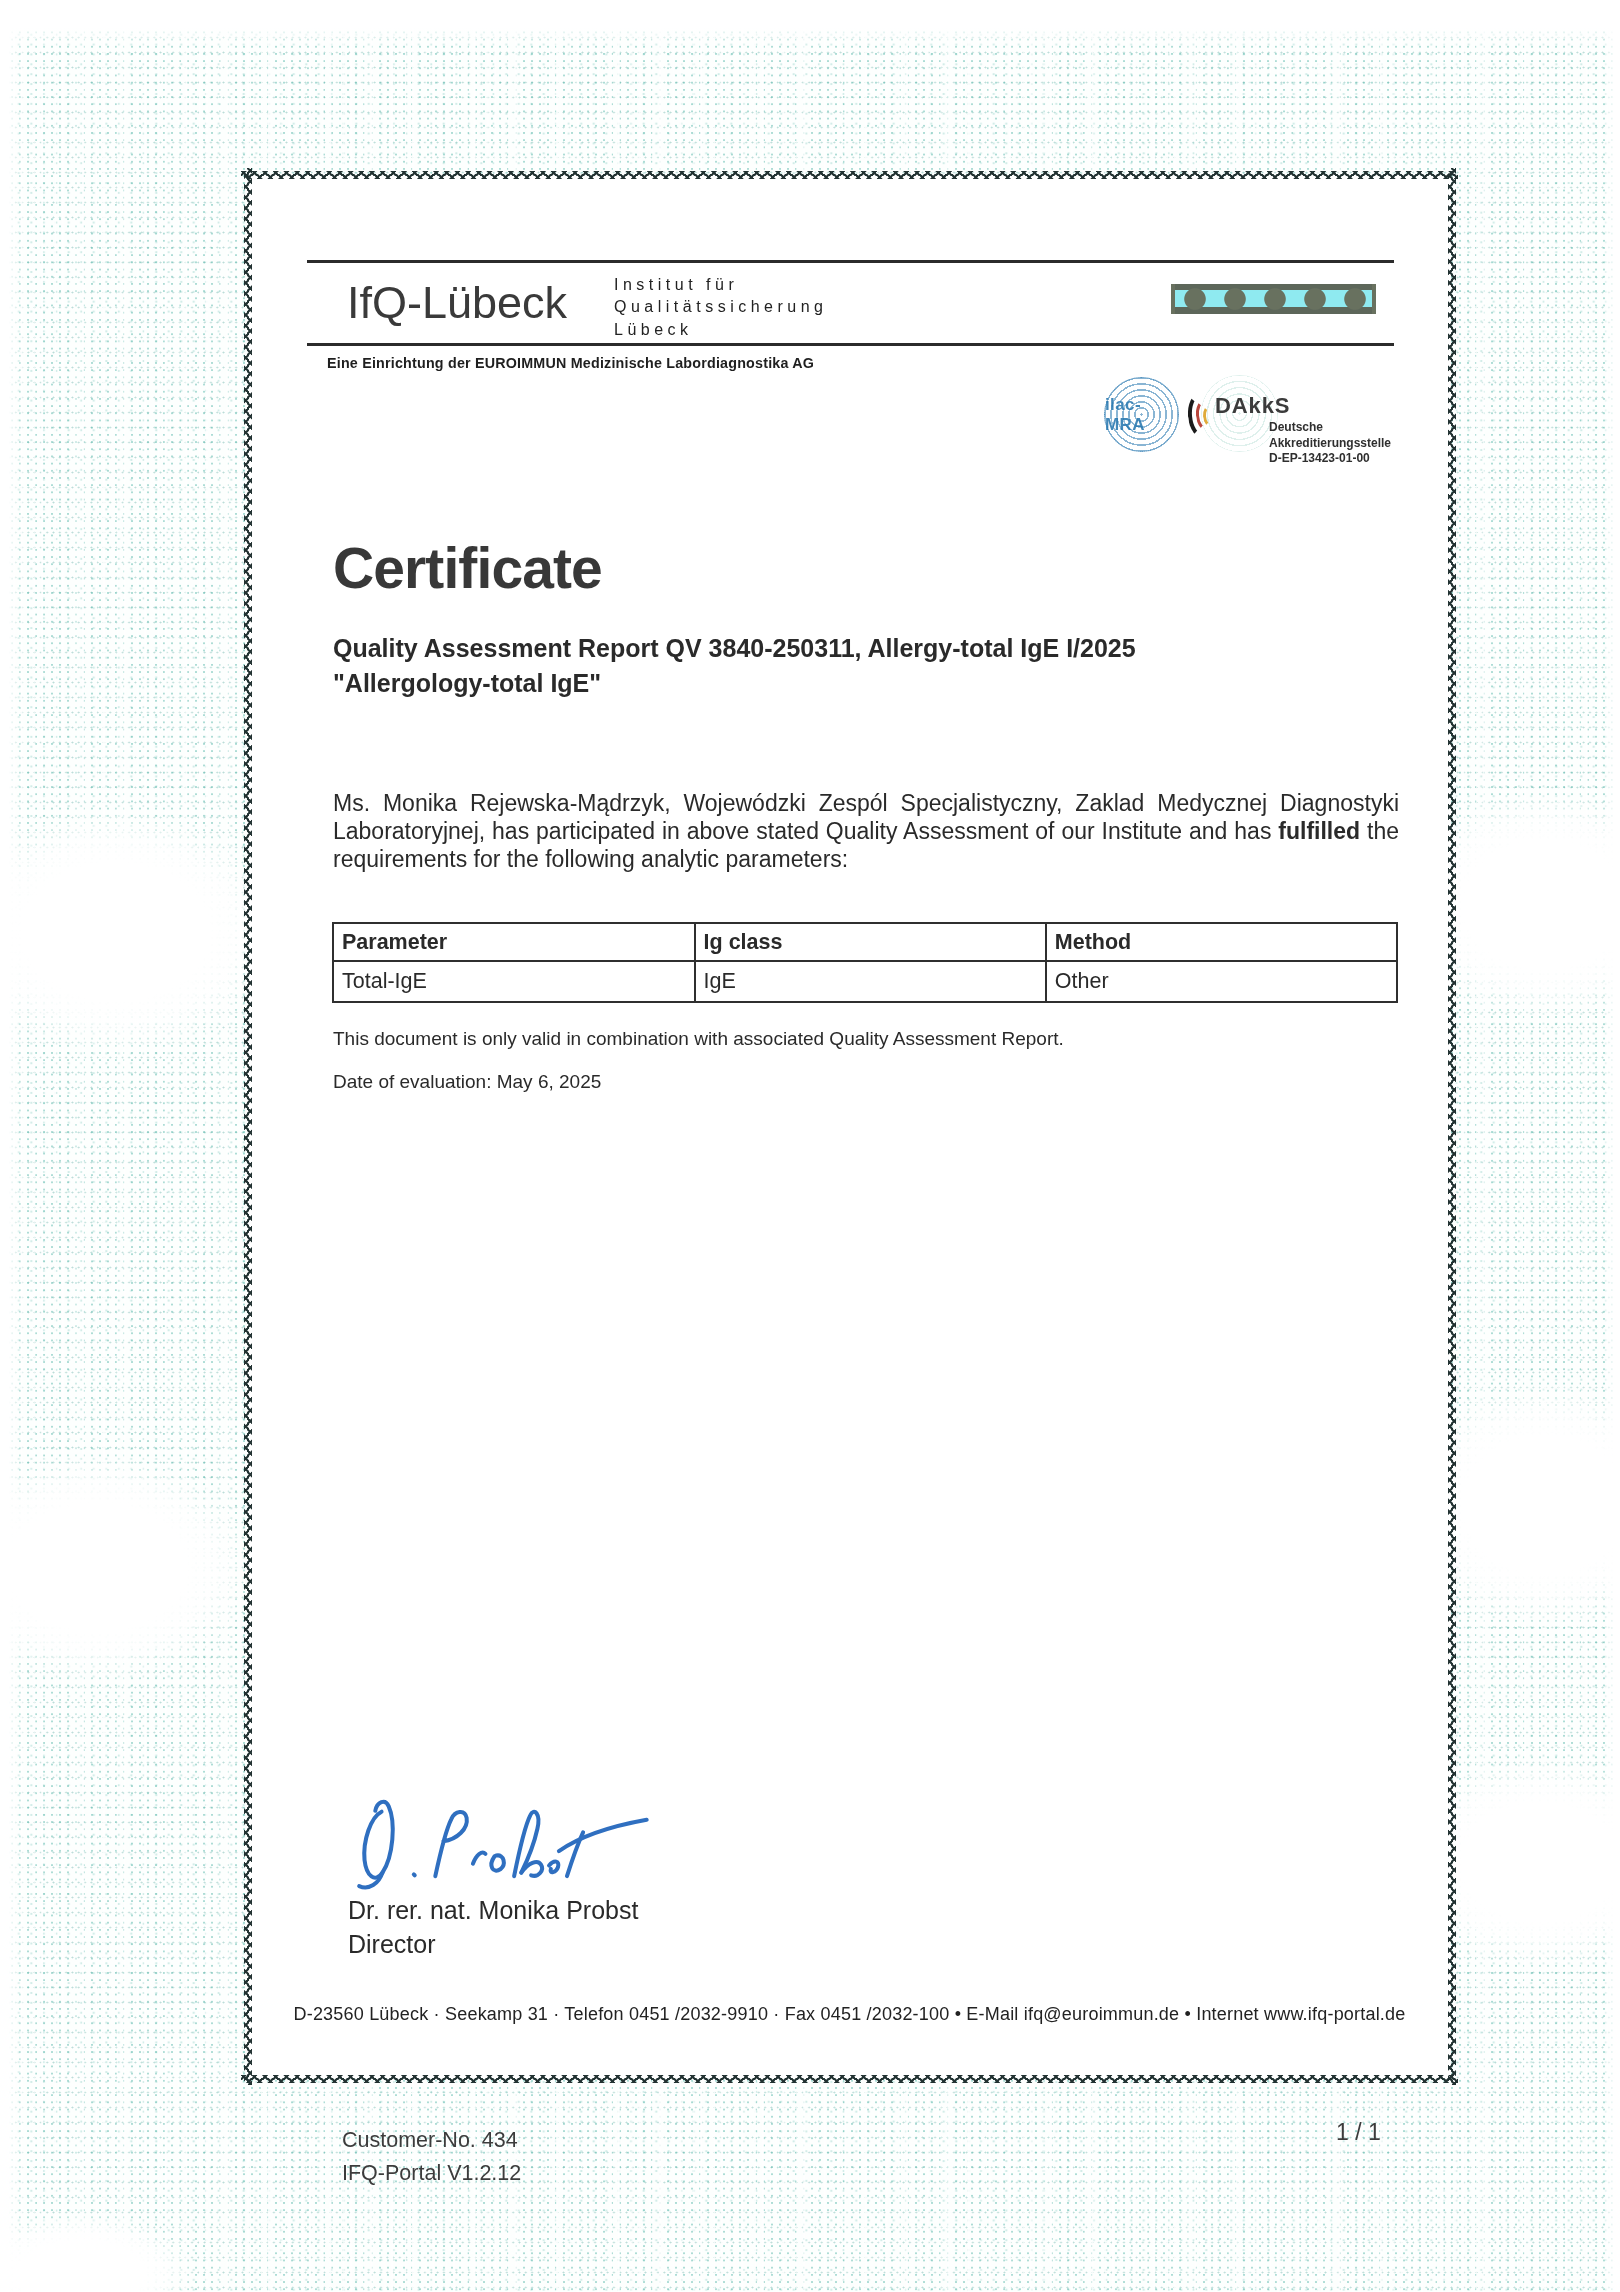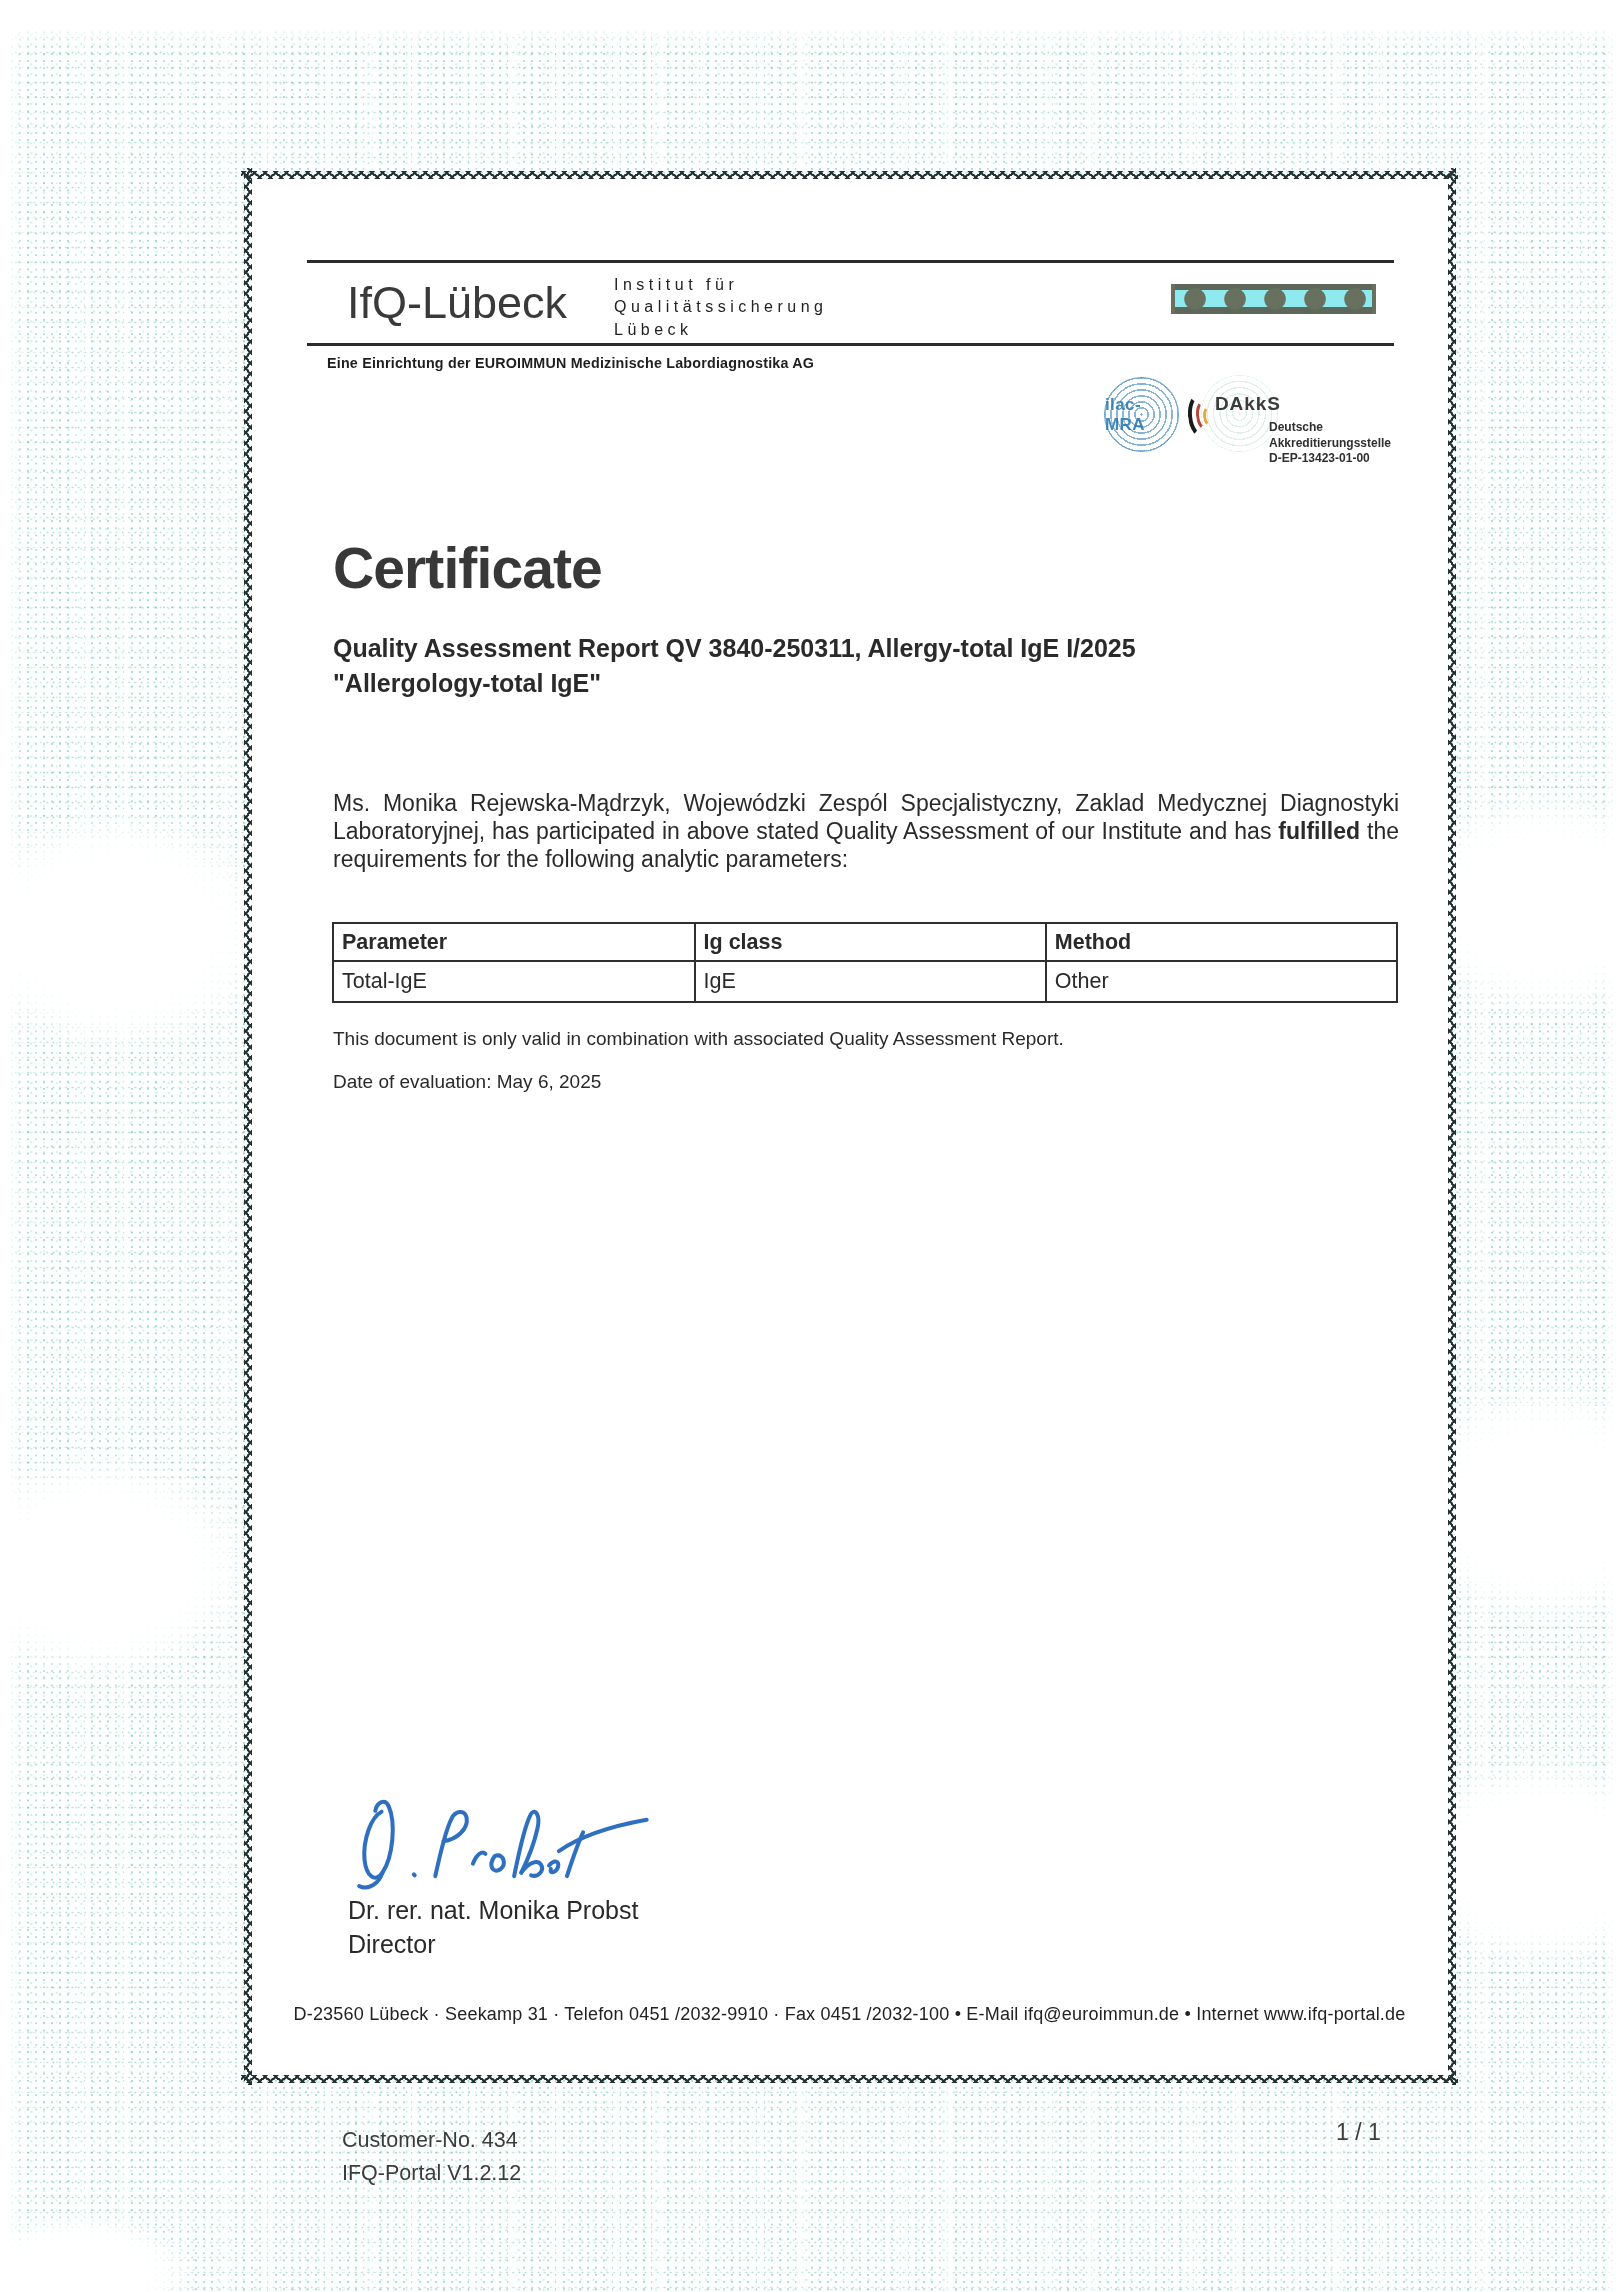--- a/index.html
+++ b/index.html
@@ -80,21 +80,21 @@
   .dakks-stamp{
     position:absolute;left:12.5px;top:-10.7px;width:77px;height:77px;border-radius:50%;
     background:repeating-radial-gradient(circle at 50% 50%, rgba(90,180,160,0.30) 0 1.3px, rgba(255,255,255,0) 1.3px 6.3px);
     opacity:0.65;
   }
   .dakks-arcs{position:absolute;left:0;top:7.2px;width:32px;height:47px;}
   .arc{position:absolute;border-radius:50%;border-style:solid;border-color:transparent;box-sizing:border-box;}
   .arc-black{left:0;top:0;width:27px;height:45px;border-width:4.5px;border-left-color:#1b1b1b;transform:rotate(-5deg);}
   .arc-red{left:8px;top:6.3px;width:20.6px;height:32px;border-width:3.6px;border-left-color:#b9463c;transform:rotate(-5deg);}
   .arc-gold{left:15px;top:11.6px;width:15px;height:21.5px;border-width:3.6px;border-left-color:#e0ab3a;transform:rotate(-5deg);}
-  .dakks-word{position:absolute;left:27px;top:7.2px;font-size:19px;font-weight:700;color:#3b3b3b;letter-spacing:0.9px;}
+  .dakks-word{position:absolute;left:27px;top:7.2px;font-size:22px;font-weight:700;color:#3b3b3b;letter-spacing:0.9px;}
   .dakks-sub{position:absolute;left:81px;top:34px;font-size:12px;font-weight:700;color:#2f2f2f;line-height:15.7px;white-space:nowrap;}
 
   
   .cert-title{position:absolute;left:85px;top:360px;font-size:57px;font-weight:700;letter-spacing:-0.9px;color:#383838;}
   .cert-subject{position:absolute;left:85px;top:456px;font-size:25px;font-weight:700;line-height:35px;color:#2a2a2a;}
   .cert-body{position:absolute;left:85px;top:614px;width:1066px;font-size:23px;line-height:28px;color:#2a2a2a;text-align:justify;}
   .cert-body b{font-weight:700;}
 
   .param-table{
     position:absolute;left:84px;top:747px;width:1066px;border-collapse:collapse;

